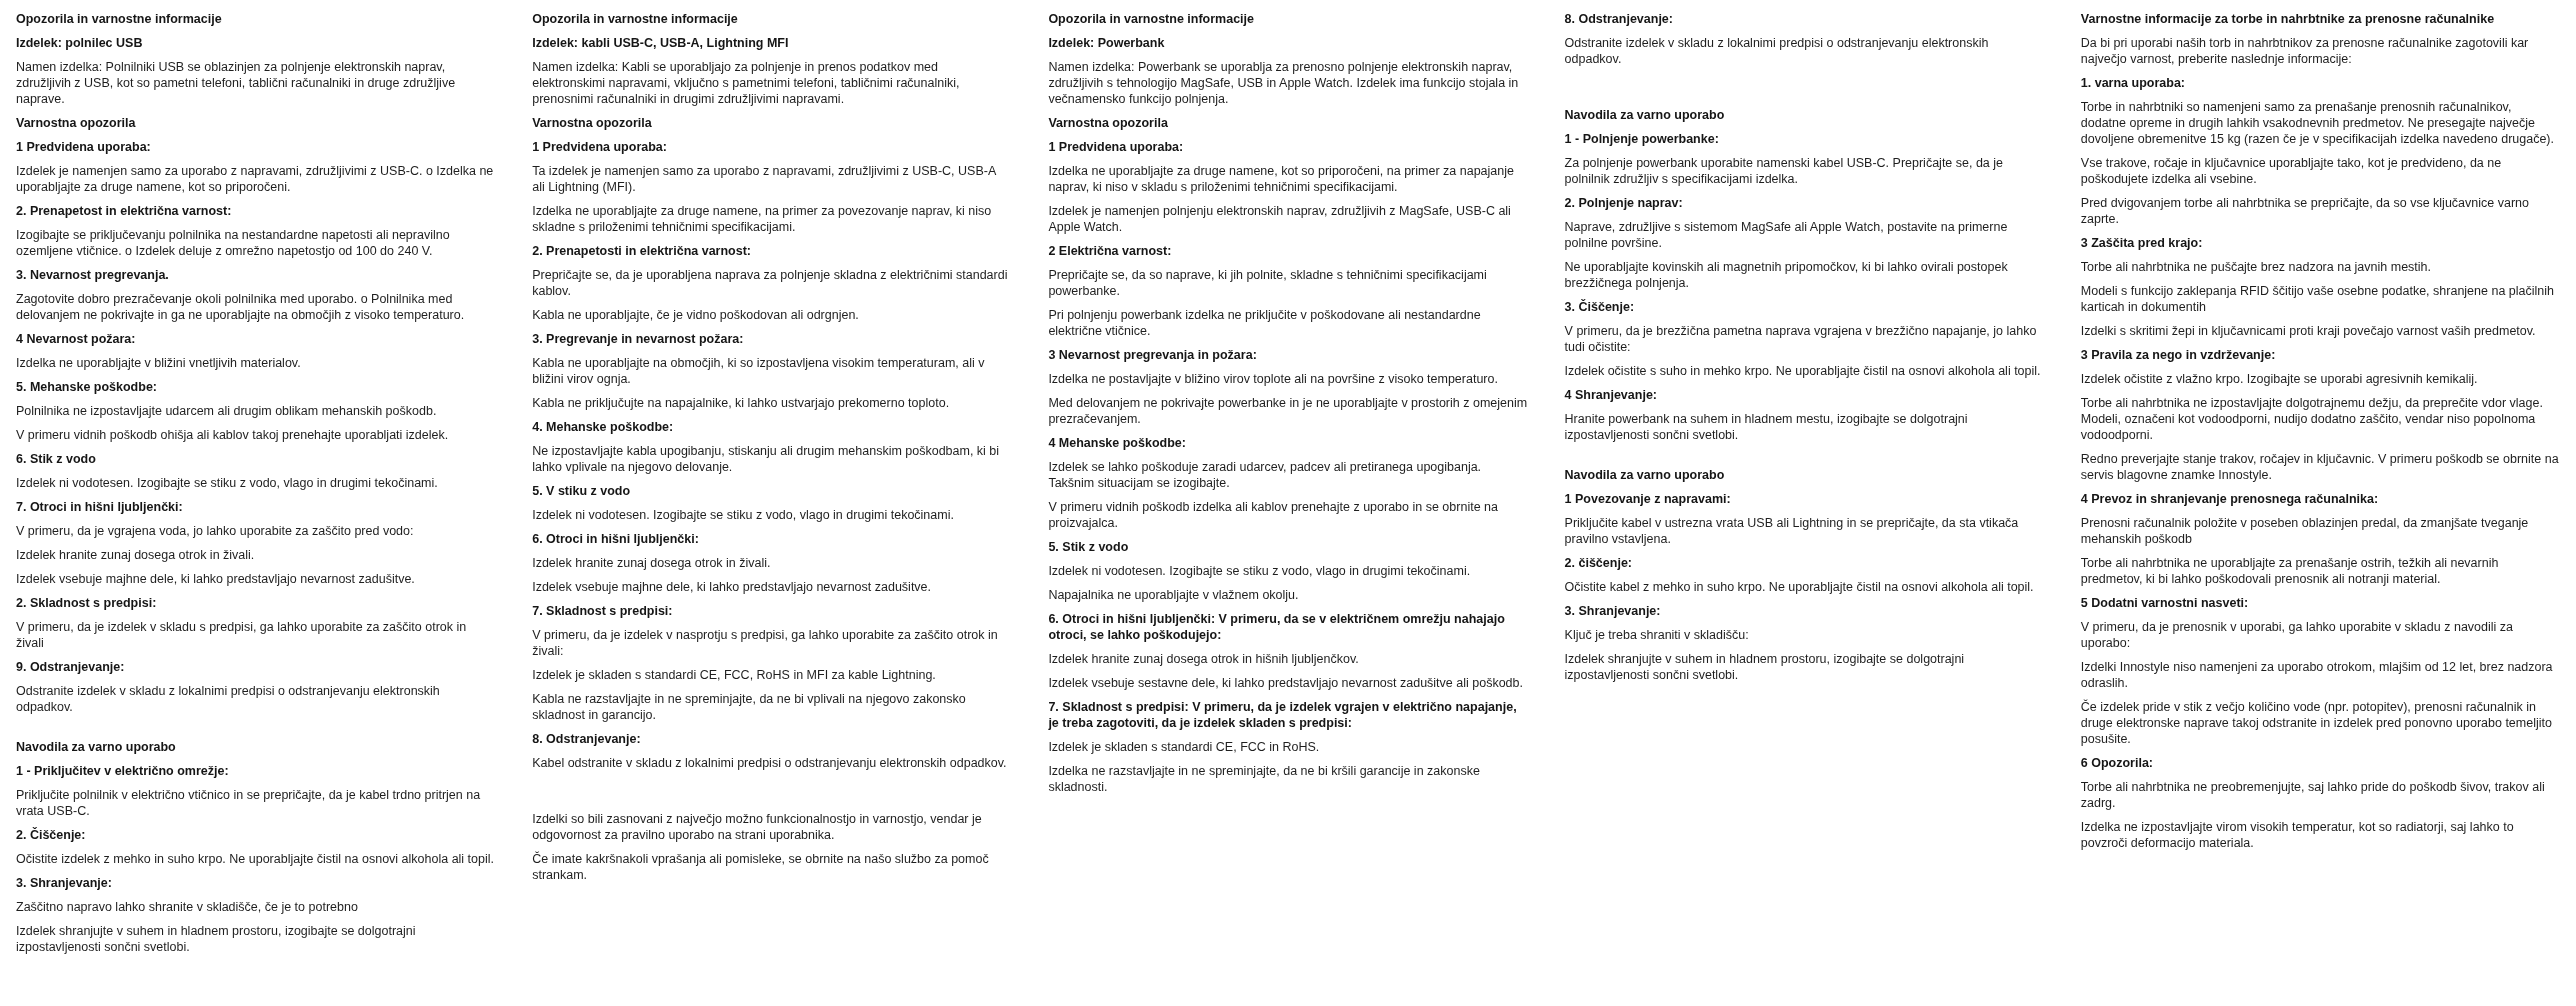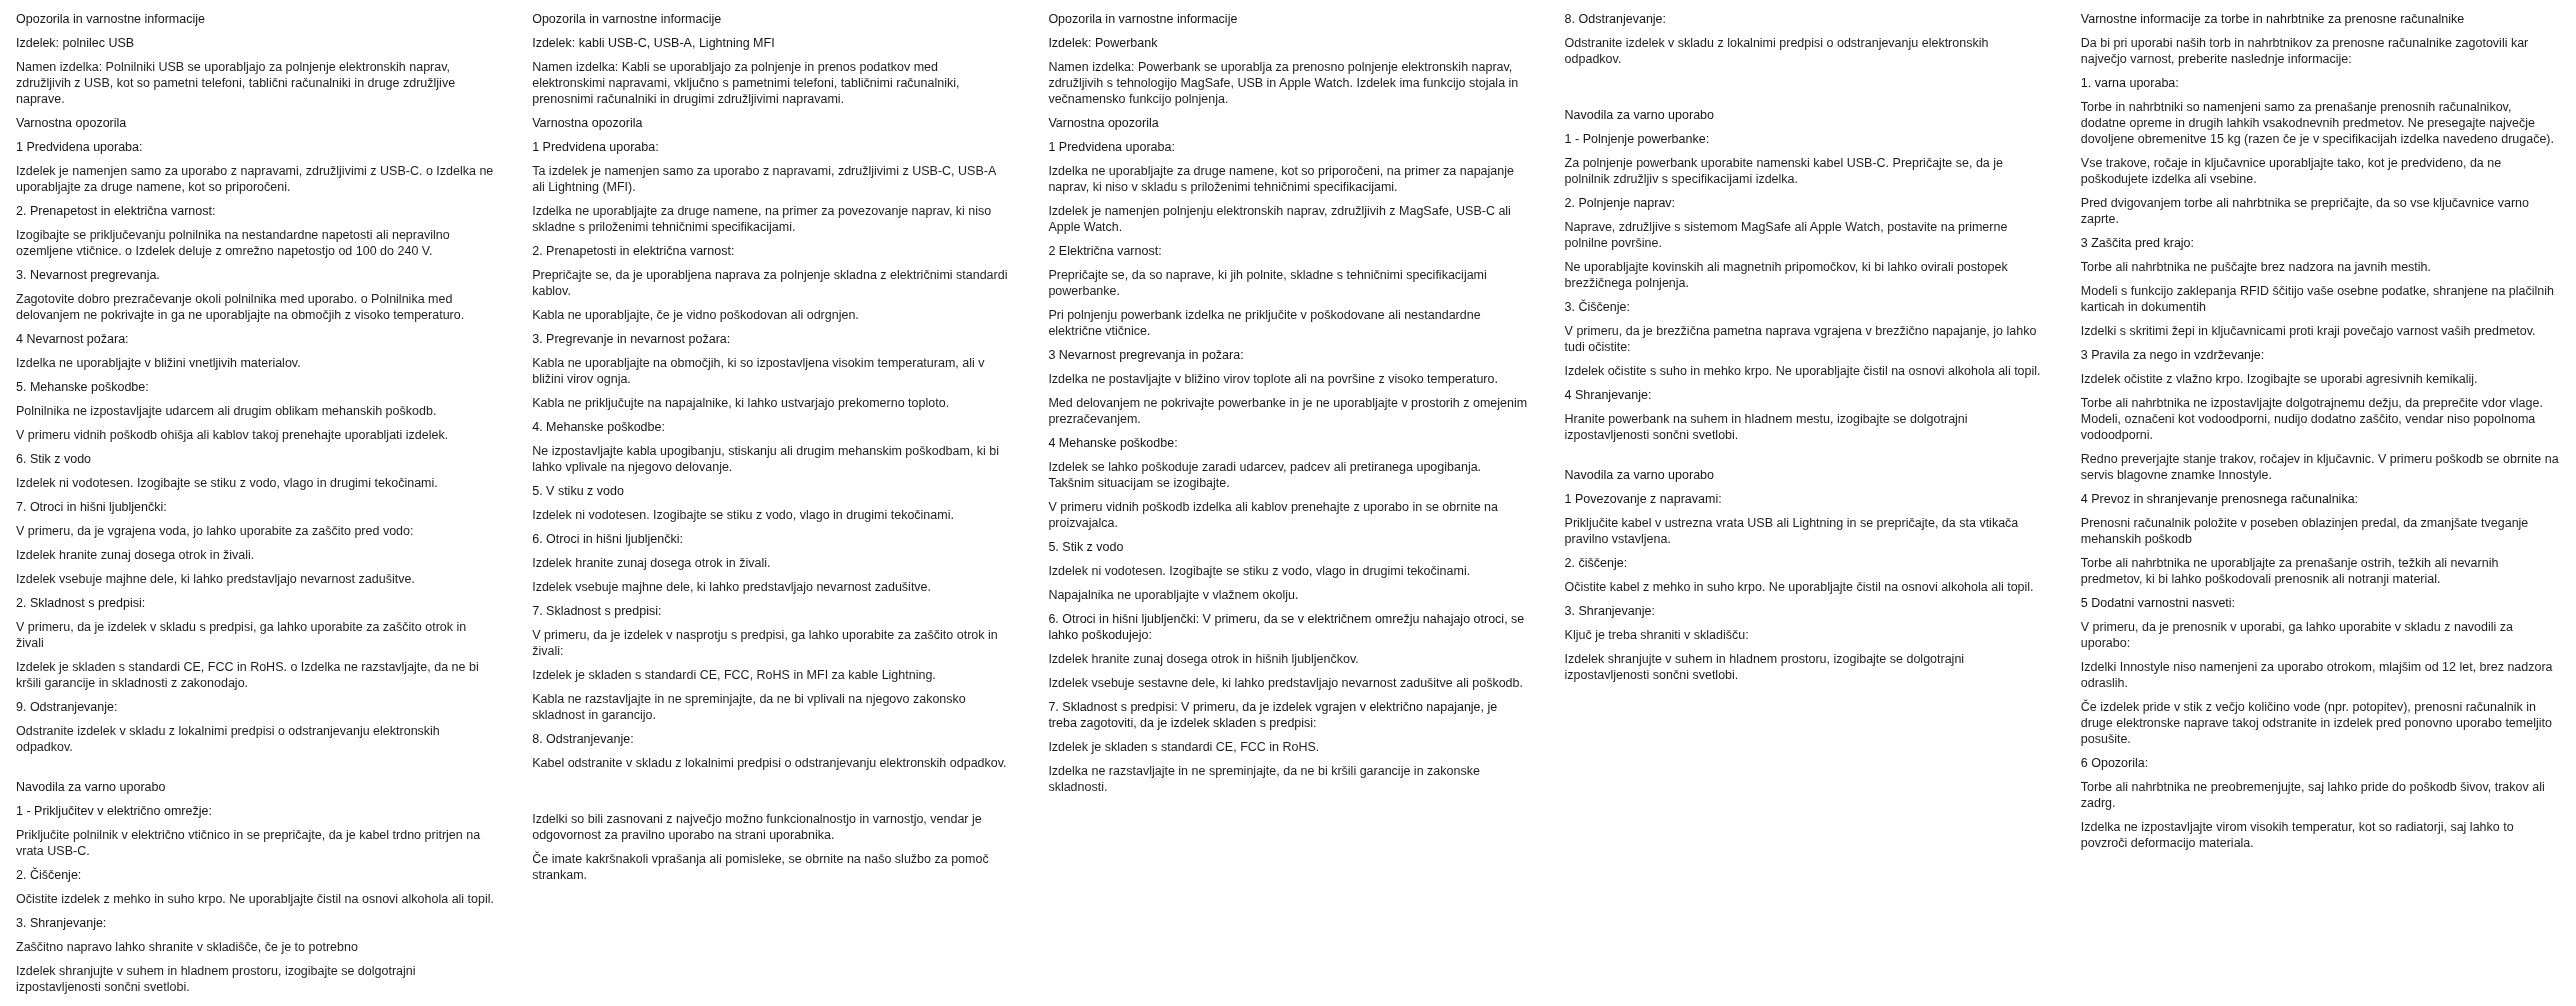--- a/index.html
+++ b/index.html
@@ -26,21 +26,21 @@
     grid-template-columns: repeat(5, 1fr);
     column-gap: 37px;
     align-items: start;
   }
   .column {
     min-width: 0;
   }
   .heading {
     font-size: 12.5px;
     line-height: 16px;
-    font-weight: 400;
+    font-weight: 700;
     color: #161616;
     margin: 0 0 8px 0;
   }
   .para {
     font-size: 12.5px;
     line-height: 16px;
     font-weight: 400;
     color: #1f1f1f;
     margin: 0 0 8px 0;
   }
@@ -49,42 +49,41 @@
   }
 </style>
 </head>
 <body>
 
 <div class="page">
   <div class="columns" id="columns">
       <div class="column">
         <div class="heading">Opozorila in varnostne informacije</div>
         <div class="heading">Izdelek: polnilec USB</div>
-        <div class="para">Namen izdelka: Polnilniki USB se uporabljajo za polnjenje elektronskih naprav, združljivih z USB, kot so pametni telefoni, tablični računalniki in druge združljive naprave.</div>
+        <div class="para">Namen izdelka: Polnilniki USB se oblazinjen za polnjenje elektronskih naprav, združljivih z USB, kot so pametni telefoni, tablični računalniki in druge združljive naprave.</div>
         <div class="heading">Varnostna opozorila</div>
         <div class="heading">1 Predvidena uporaba:</div>
         <div class="para">Izdelek je namenjen samo za uporabo z napravami, združljivimi z USB-C. o Izdelka ne uporabljajte za druge namene, kot so priporočeni.</div>
         <div class="heading">2. Prenapetost in električna varnost:</div>
         <div class="para">Izogibajte se priključevanju polnilnika na nestandardne napetosti ali nepravilno ozemljene vtičnice. o Izdelek deluje z omrežno napetostjo od 100 do 240 V.</div>
         <div class="heading">3. Nevarnost pregrevanja.</div>
         <div class="para">Zagotovite dobro prezračevanje okoli polnilnika med uporabo. o Polnilnika med delovanjem ne pokrivajte in ga ne uporabljajte na območjih z visoko temperaturo.</div>
         <div class="heading">4 Nevarnost požara:</div>
         <div class="para">Izdelka ne uporabljajte v bližini vnetljivih materialov.</div>
         <div class="heading">5. Mehanske poškodbe:</div>
         <div class="para">Polnilnika ne izpostavljajte udarcem ali drugim oblikam mehanskih poškodb.</div>
         <div class="para">V primeru vidnih poškodb ohišja ali kablov takoj prenehajte uporabljati izdelek.</div>
         <div class="heading">6. Stik z vodo</div>
         <div class="para">Izdelek ni vodotesen. Izogibajte se stiku z vodo, vlago in drugimi tekočinami.</div>
         <div class="heading">7. Otroci in hišni ljubljenčki:</div>
         <div class="para">V primeru, da je vgrajena voda, jo lahko uporabite za zaščito pred vodo:</div>
         <div class="para">Izdelek hranite zunaj dosega otrok in živali.</div>
         <div class="para">Izdelek vsebuje majhne dele, ki lahko predstavljajo nevarnost zadušitve.</div>
         <div class="heading">2. Skladnost s predpisi:</div>
         <div class="para">V primeru, da je izdelek v skladu s predpisi, ga lahko uporabite za zaščito otrok in živali</div>
-        <div class="para">Izdelek je skladen s standardi CE, FCC in RoHS. o Izdelka ne razstavljajte, da ne bi kršili garancije in skladnosti z zakonodajo.</div>
         <div class="heading">9. Odstranjevanje:</div>
         <div class="para">Odstranite izdelek v skladu z lokalnimi predpisi o odstranjevanju elektronskih odpadkov.</div>
         <div class="gap" style="height: 16px;"></div>
         <div class="heading">Navodila za varno uporabo</div>
         <div class="heading">1 - Priključitev v električno omrežje:</div>
         <div class="para">Priključite polnilnik v električno vtičnico in se prepričajte, da je kabel trdno pritrjen na vrata USB-C.</div>
         <div class="heading">2. Čiščenje:</div>
         <div class="para">Očistite izdelek z mehko in suho krpo. Ne uporabljajte čistil na osnovi alkohola ali topil.</div>
         <div class="heading">3. Shranjevanje:</div>
         <div class="para">Zaščitno napravo lahko shranite v skladišče, če je to potrebno</div>

